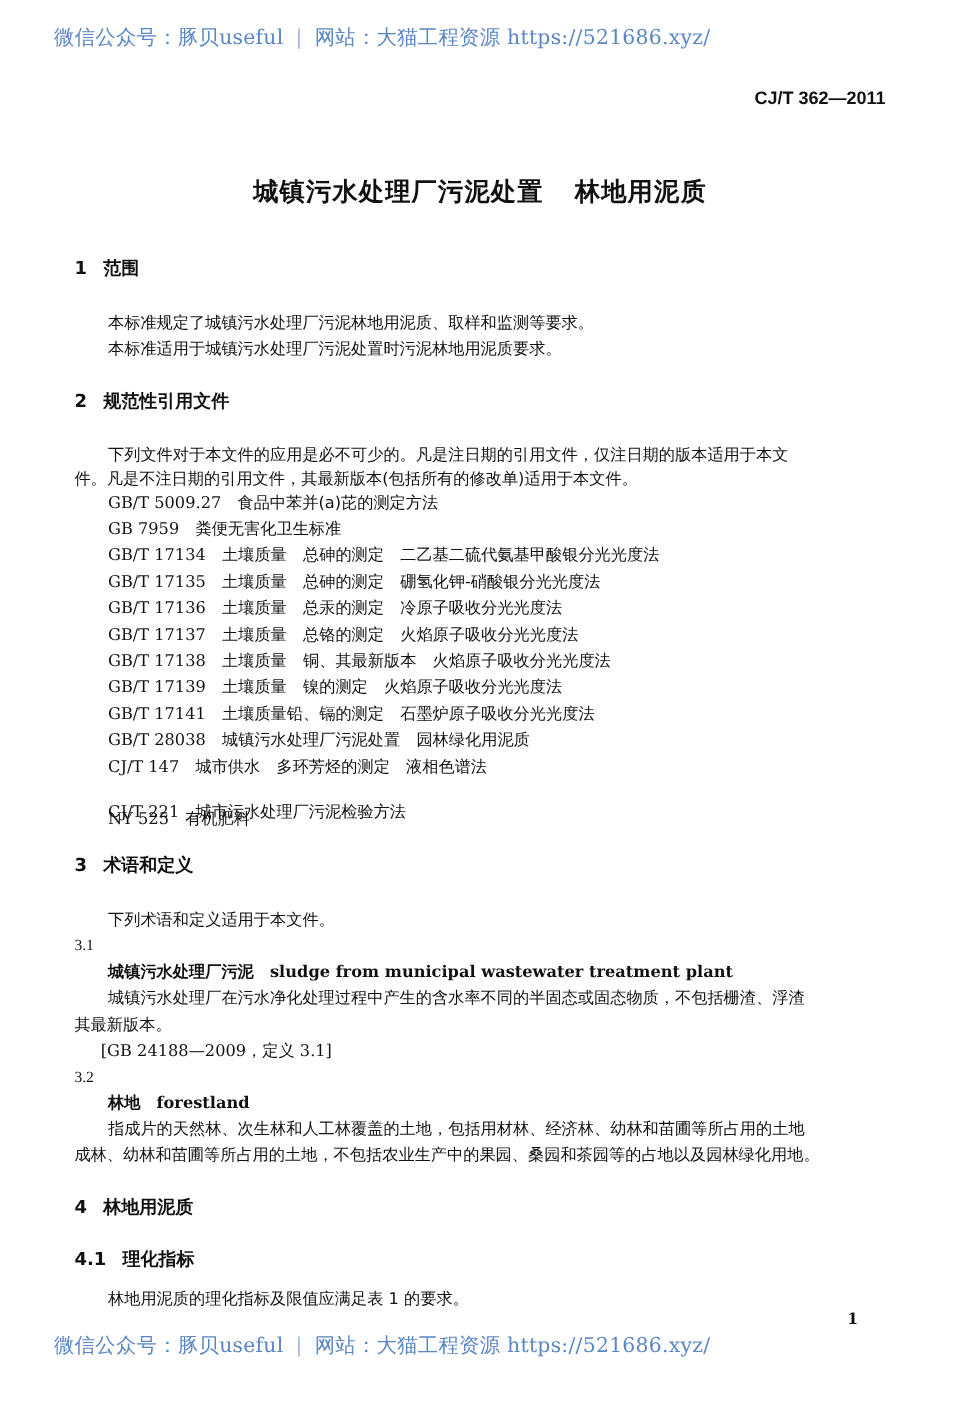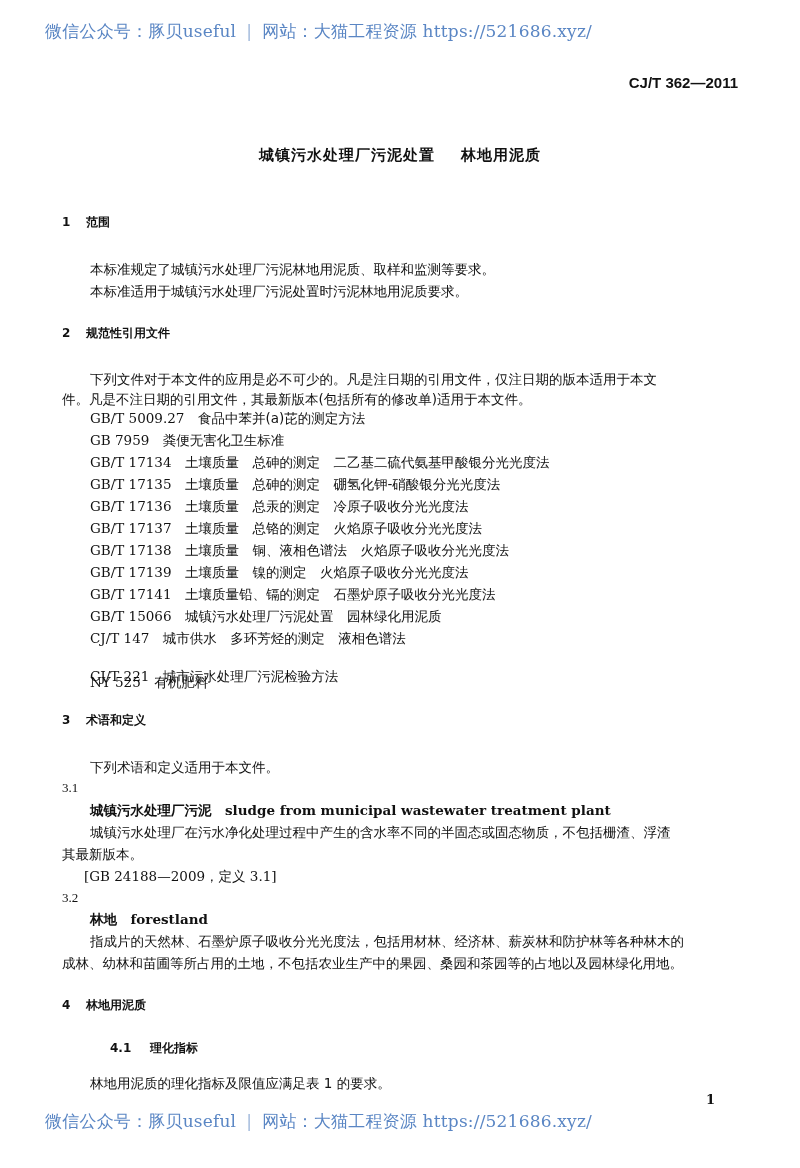--- a/index.html
+++ b/index.html
@@ -6,26 +6,26 @@
   body { width: 800px; height: 1168px; position: relative; overflow: hidden;
          font-family: "DejaVu Serif", "Liberation Serif", serif; color: #111; }
   .watermark { position: absolute; left: 0; width: 637px; text-align: center;
                font-size: 17px; color: #5a86c4; font-family: "DejaVu Serif", serif; letter-spacing: 0.2px; }
   .wm-top { top: 20px; }
   .wm-bottom { top: 1110px; }
   .wm-sep { margin: 0 10px; color: #9db6da; }
   .std-code { position: absolute; right: 62px; top: 74px; font-size: 15px; font-weight: bold;
               font-family: "Liberation Sans", "DejaVu Sans", sans-serif; }
   .doc-title { position: absolute; left: 0; width: 800px; top: 146px; text-align: center;
-               font-size: 15px; font-weight: bold; font-family: "DejaVu Sans", sans-serif; letter-spacing: 1px; }
+               font-size: 21px; font-weight: bold; font-family: "DejaVu Sans", sans-serif; letter-spacing: 1px; }
   .doc-title .gap { display: inline-block; width: 26px; }
-  .h { position: absolute; left: 62px; font-size: 12px; font-weight: bold;
+  .h { position: absolute; left: 62px; font-size: 15px; font-weight: bold;
        font-family: "DejaVu Sans", sans-serif; }
   .h .num { display: inline-block; width: 24px; }
-  .h .num.wide { width: 40px; margin-left: 48px; }
+  .h .num.wide { width: 40px; }
   .p { position: absolute; font-size: 13.5px; font-family: "DejaVu Sans", sans-serif; line-height: 20px; }
   .indent { left: 90px; }
   .ref { position: absolute; left: 90px; font-size: 13.5px; font-family: "DejaVu Sans", sans-serif; white-space: pre; }
   .ref .code { font-family: "DejaVu Serif", serif; }
   .term { font-weight: bold; }
   .term-en { font-weight: bold; font-family: "DejaVu Serif", serif; }
   .sub { position: absolute; left: 62px; font-size: 13px; font-family: Liberation Serif, serif; }
   .page-num { position: absolute; right: 85px; top: 1092px; font-size: 13px; font-weight: bold; }
 </style>
 </head>
@@ -52,24 +52,24 @@
 </div>
 <div class="p" style="left:90px; top:369px">下列文件对于本文件的应用是必不可少的。凡是注日期的引用文件，仅注日期的版本适用于本文</div>
 <div class="p" style="left:62px; top:389px">件。凡是不注日期的引用文件，其最新版本(包括所有的修改单)适用于本文件。</div>
 
 <div class="ref" style="top:410px"><span class="code">GB/T 5009.27</span>　<span>食品中苯并(a)芘的测定方法</span></div>
 <div class="ref" style="top:432px"><span class="code">GB 7959</span>　<span>粪便无害化卫生标准</span></div>
 <div class="ref" style="top:454px"><span class="code">GB/T 17134</span>　<span>土壤质量　总砷的测定　二乙基二硫代氨基甲酸银分光光度法</span></div>
 <div class="ref" style="top:476px"><span class="code">GB/T 17135</span>　<span>土壤质量　总砷的测定　硼氢化钾-硝酸银分光光度法</span></div>
 <div class="ref" style="top:498px"><span class="code">GB/T 17136</span>　<span>土壤质量　总汞的测定　冷原子吸收分光光度法</span></div>
 <div class="ref" style="top:520px"><span class="code">GB/T 17137</span>　<span>土壤质量　总铬的测定　火焰原子吸收分光光度法</span></div>
-<div class="ref" style="top:542px"><span class="code">GB/T 17138</span>　<span>土壤质量　铜、液相色谱法　火焰原子吸收分光光度法</span></div>
+<div class="ref" style="top:542px"><span class="code">GB/T 17138</span>　<span>土壤质量　铜、其最新版本　火焰原子吸收分光光度法</span></div>
 <div class="ref" style="top:564px"><span class="code">GB/T 17139</span>　<span>土壤质量　镍的测定　火焰原子吸收分光光度法</span></div>
 <div class="ref" style="top:586px"><span class="code">GB/T 17141</span>　<span>土壤质量铅、镉的测定　石墨炉原子吸收分光光度法</span></div>
-<div class="ref" style="top:608px"><span class="code">GB/T 15066</span>　<span>城镇污水处理厂污泥处置　园林绿化用泥质</span></div>
+<div class="ref" style="top:608px"><span class="code">GB/T 28038</span>　<span>城镇污水处理厂污泥处置　园林绿化用泥质</span></div>
 <div class="ref" style="top:630px"><span class="code">CJ/T 147</span>　<span>城市供水　多环芳烃的测定　液相色谱法</span></div>
 <div class="ref" style="top:668px"><span class="code">CJ/T 221</span>　<span>城市污水处理厂污泥检验方法</span></div>
 <div class="ref" style="top:674px"><span class="code">NY 525</span>　<span>有机肥料</span></div>
 
 <div class="h" style="top:712px">
   <span class="num">3</span><span>术语和定义</span>
 </div>
 <div class="p indent" style="top:757px">下列术语和定义适用于本文件。</div>
 
 <div class="sub" style="top:780px">3.1</div>
@@ -77,21 +77,21 @@
   <span class="term">城镇污水处理厂污泥</span>　<span class="term-en">sludge from municipal wastewater treatment plant</span>
 </div>
 <div class="p indent" style="top:822px">城镇污水处理厂在污水净化处理过程中产生的含水率不同的半固态或固态物质，不包括栅渣、浮渣</div>
 <div class="p" style="left:62px; top:844px">其最新版本。</div>
 <div class="p" style="left:84px; top:866px; font-family:'DejaVu Serif',serif">[GB 24188—2009，定义 3.1]</div>
 
 <div class="sub" style="top:890px">3.2</div>
 <div class="p indent" style="top:909px">
   <span class="term">林地</span>　<span class="term-en">forestland</span>
 </div>
-<div class="p indent" style="top:931px">指成片的天然林、石墨炉原子吸收分光光度法，包括用材林、经济林、薪炭林和防护林等各种林木的</div>
+<div class="p indent" style="top:931px">指成片的天然林、次生林和人工林覆盖的土地，包括用材林、经济林、幼林和苗圃等所占用的土地</div>
 <div class="p" style="left:62px; top:953px">成林、幼林和苗圃等所占用的土地，不包括农业生产中的果园、桑园和茶园等的占地以及园林绿化用地。</div>
 
 <div class="h" style="top:997px">
   <span class="num">4</span><span>林地用泥质</span>
 </div>
 <div class="h" style="top:1040px">
   <span class="num wide">4.1</span><span>理化指标</span>
 </div>
 <div class="p indent" style="top:1073px">林地用泥质的理化指标及限值应满足表 1 的要求。</div>
 

